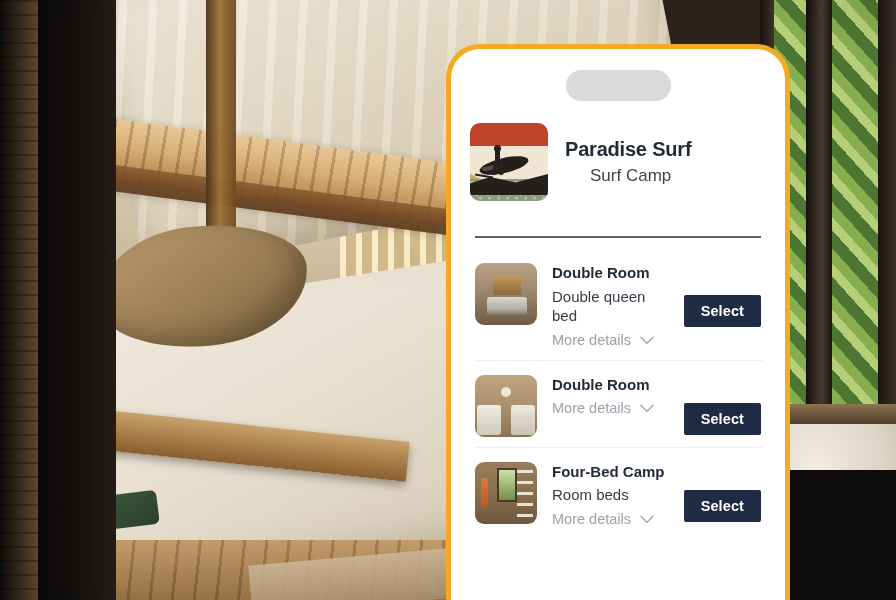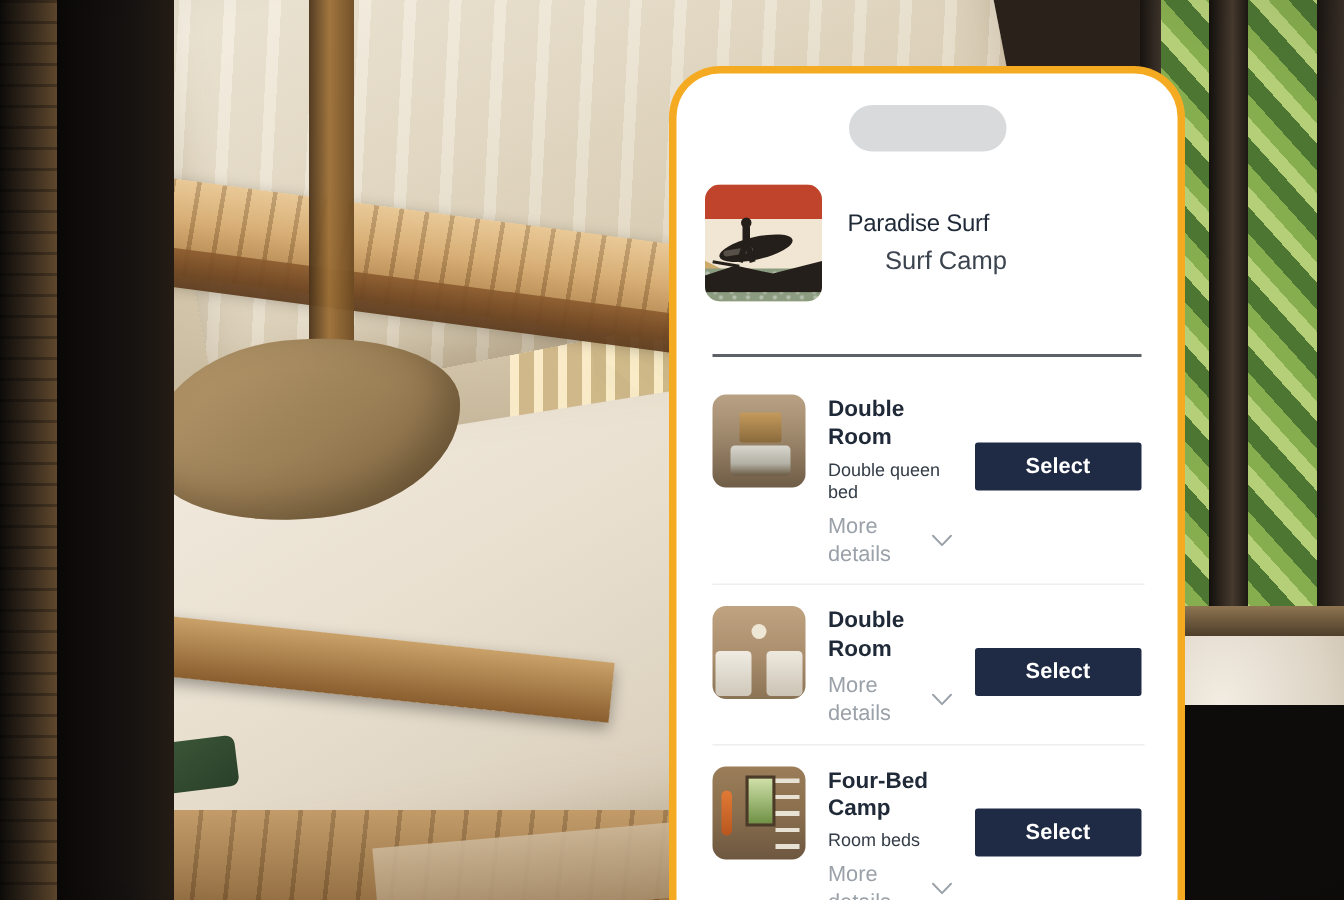--- a/index.html
+++ b/index.html
@@ -294,22 +294,22 @@
                   transform: rotate(-13deg); }
   .logo-board::after {
     content:""; position:absolute; left:3px; top:5px; width:20px; height:4px;
     background: rgba(240,228,210,.25); border-radius: 3px; transform: rotate(4deg);
   }
   .logo-leash   { position: absolute; left: 7%; bottom: 24px; width: 18px; height: 2px;
                   background:#241f1a; transform: rotate(10deg); }
 
   .property-text { min-width: 0; }
   .property-name {
-    font-size: 16px;
-    font-weight: normal;
+    font-size: 20px;
+    font-weight: bold;
     color: #1f2937;
     letter-spacing: -.2px;
     line-height: 1.2;
   }
   .property-type {
     font-size: 17px;
     color: #3c4450;
     margin-top: 5px;
     line-height: 1.2;
     margin-left: 25px;
@@ -400,21 +400,21 @@
     min-width: 0;
     padding-top: 1px;
   }
   .room-name {
     font-size: 15px;
     font-weight: bold;
     color: #1f2937;
     line-height: 1.25;
   }
   .room-bed {
-    font-size: 12px;
+    font-size: 15px;
     color: #333c47;
     margin-top: 4px;
     line-height: 1.3;
   }
   .more-details {
     display: flex;
     align-items: center;
     gap: 9px;
     margin-top: 5px;
   }
@@ -432,21 +432,21 @@
 
   .select-btn {
     flex: 0 0 auto;
     background: #1f2a44;
     color: #ffffff;
     border: none;
     border-radius: 2px;
     font-family: "Liberation Sans", sans-serif;
     font-size: 14.5px;
     font-weight: bold;
-    padding: 8px 34px;
+    padding: 8px 17px;
     cursor: pointer;
     align-self: flex-start;
     margin-top: 32px;
     letter-spacing: .1px;
   }
   .room-row:nth-child(1) .select-btn { margin-top: 32px; }
   .room-row:nth-child(2) .select-btn { margin-top: 28px; }
   .room-row:nth-child(3) .select-btn { margin-top: 28px; }
 </style>
 </head>

